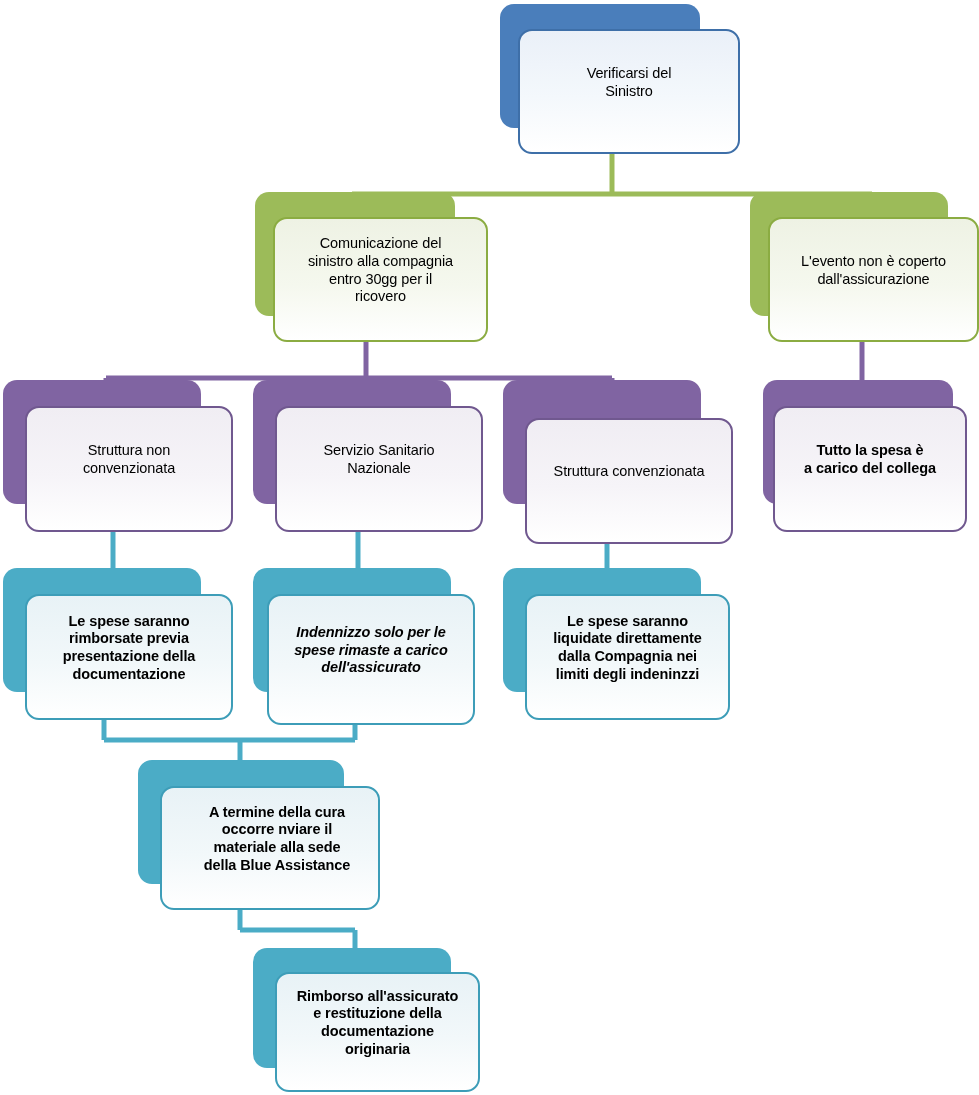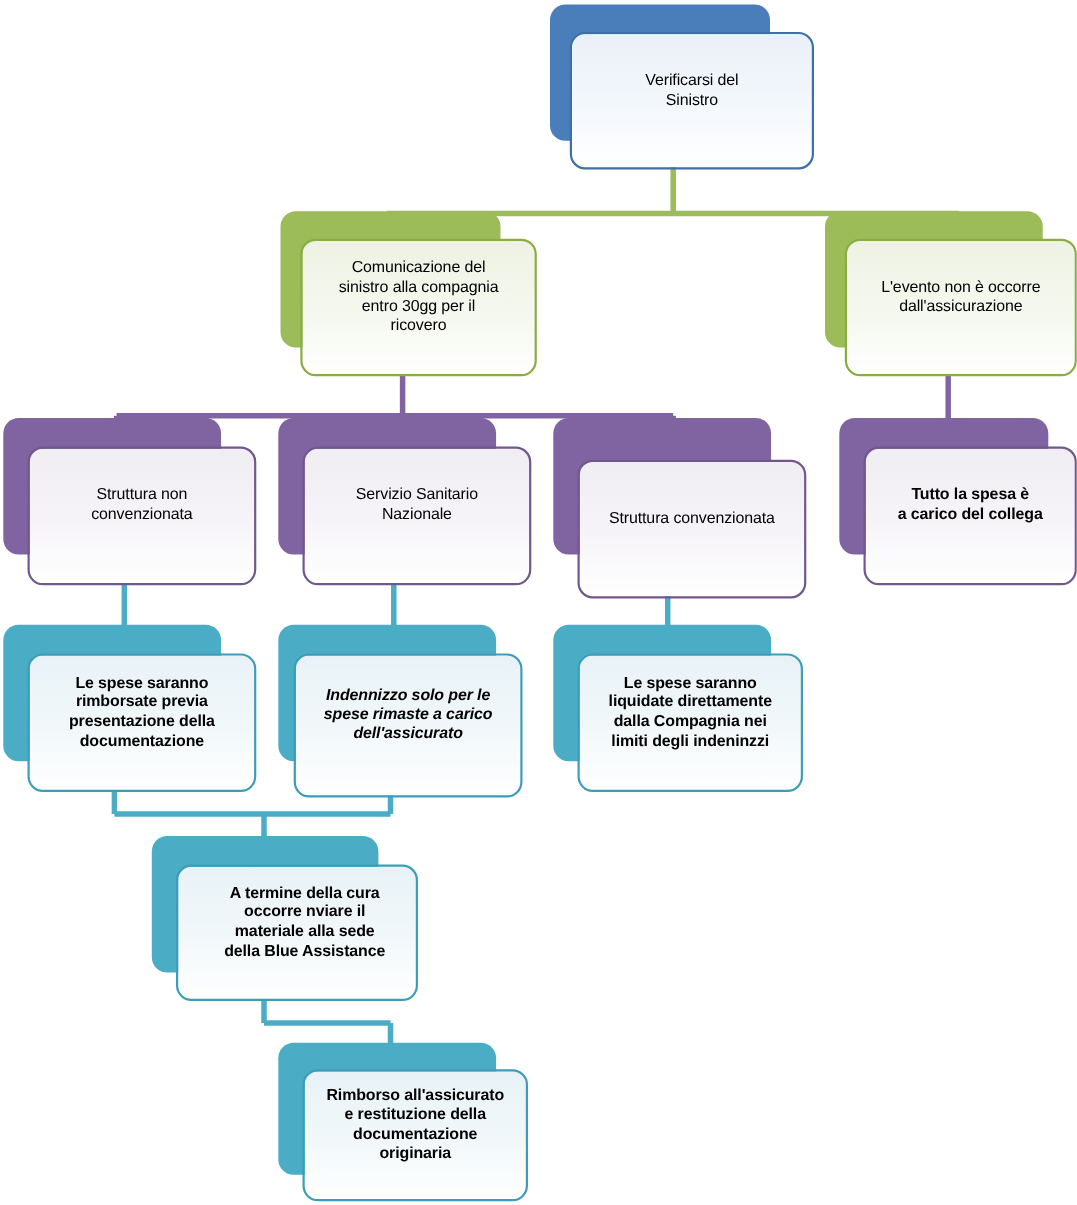--- a/index.html
+++ b/index.html
@@ -141,21 +141,21 @@
       <div class="label">Comunicazione  del
 sinistro alla  compagnia
 entro 30gg per il
 ricovero</div>
     </div>
   </div>
 
   <div class="node n-green" style="left:750px; top:192px; width:229px; height:150px;">
     <div class="plate" style="width:198px; height:124px; left:0; top:0;"></div>
     <div class="card" style="left:18px; top:25px; width:211px; height:125px;">
-      <div class="label">L'evento non  è occorre
+      <div class="label">L'evento non  è coperto
 dall'assicurazione</div>
     </div>
   </div>
 
   <div class="node n-purple" style="left:3px; top:380px; width:230px; height:152px;">
     <div class="plate" style="width:198px; height:124px; left:0; top:0;"></div>
     <div class="card" style="left:22px; top:26px; width:208px; height:126px;">
       <div class="label">Struttura non
 convenzionata</div>
     </div>
@@ -171,21 +171,21 @@
 
   <div class="node n-purple" style="left:503px; top:380px; width:230px; height:152px;">
     <div class="plate" style="width:198px; height:124px; left:0; top:0;"></div>
     <div class="card" style="left:22px; top:38px; width:208px; height:126px;">
       <div class="label">Struttura convenzionata</div>
     </div>
   </div>
 
   <div class="node n-purple bold" style="left:763px; top:380px; width:216px; height:152px;">
     <div class="plate" style="width:190px; height:124px; left:0; top:0;"></div>
-    <div class="card" style="left:22px; top:26px; width:194px; height:126px;">
+    <div class="card" style="left:10px; top:26px; width:194px; height:126px;">
       <div class="label">Tutto la spesa è
 a carico del  collega</div>
     </div>
   </div>
 
   <div class="node n-teal bold" style="left:3px; top:568px; width:230px; height:152px;">
     <div class="plate" style="width:198px; height:124px; left:0; top:0;"></div>
     <div class="card" style="left:22px; top:26px; width:208px; height:126px;">
       <div class="label">Le spese  saranno
 rimborsate previa

